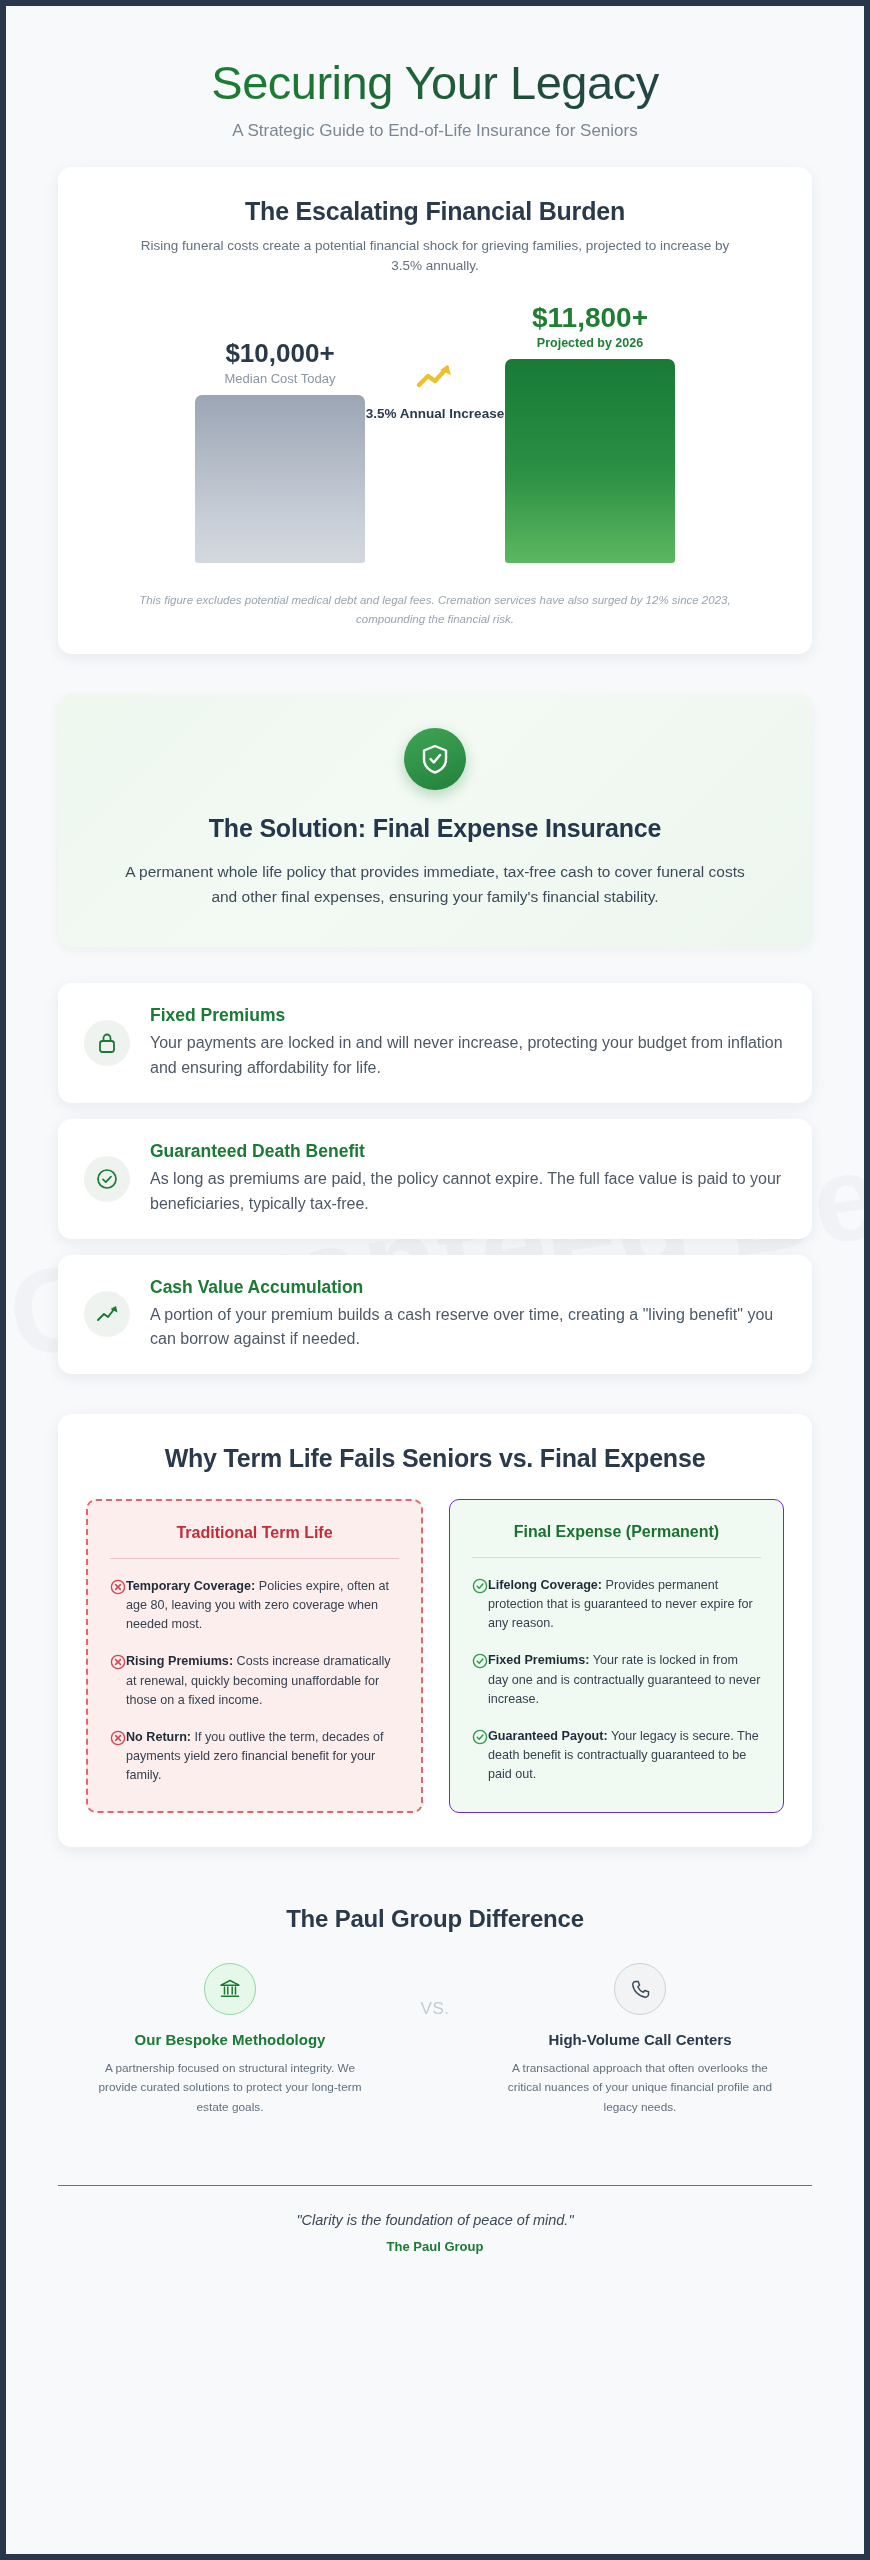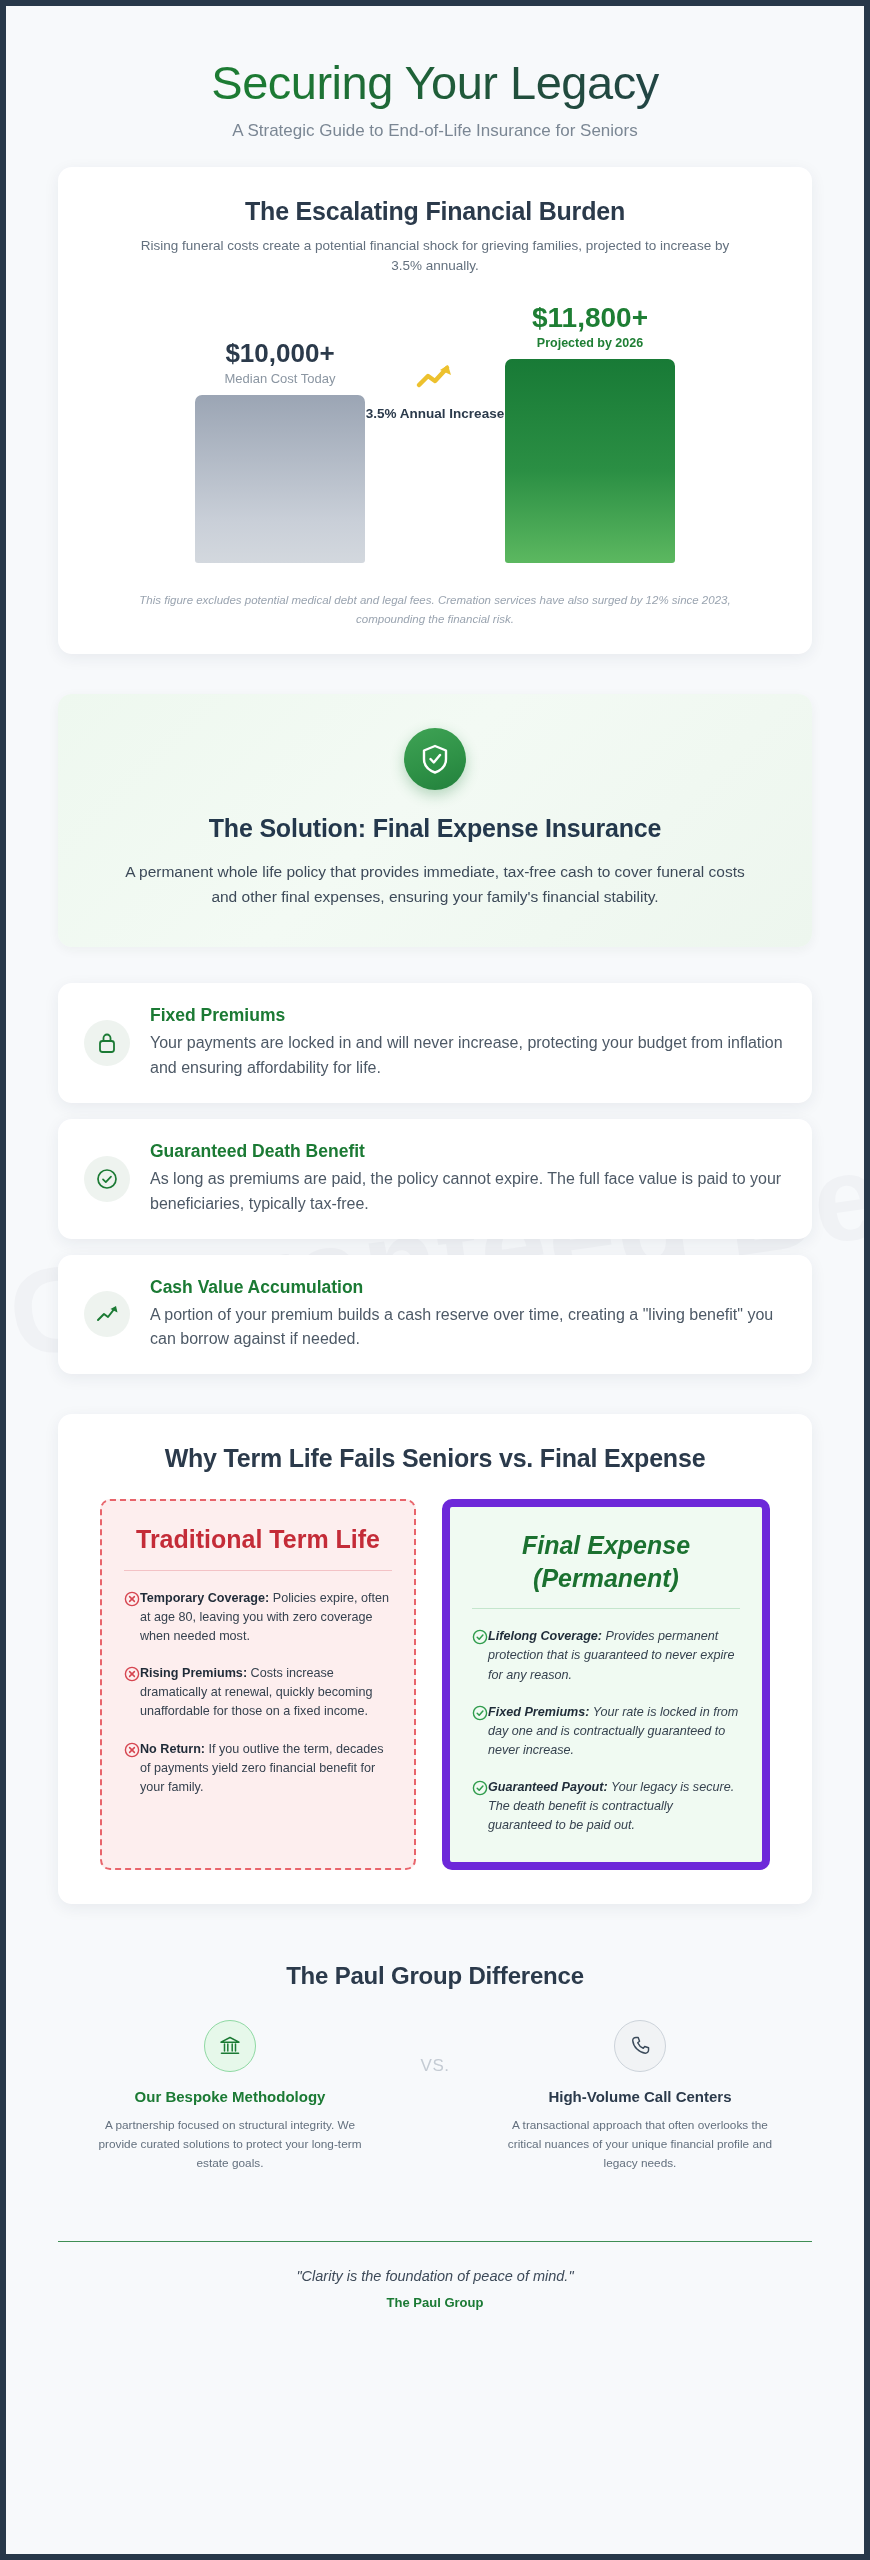--- a/index.html
+++ b/index.html
@@ -210,21 +210,21 @@
     color: #1b7a34;
     margin-bottom: 5px;
   }
   .benefit-desc {
     font-size: 16px;
     color: #4d5966;
     line-height: 1.55;
   }
 
   
-  .compare-card { padding: 30px 42px 34px; margin-top: 40px; margin-bottom: 40px; }
+  .compare-card { padding: 30px 28px 34px; margin-top: 40px; margin-bottom: 40px; }
   .compare-title {
     text-align: center;
     font-size: 25px;
     font-weight: 700;
     color: #2b3a4b;
     margin-bottom: 26px;
     letter-spacing: -0.2px;
   }
   .compare-grid {
     display: flex;
@@ -235,26 +235,25 @@
     flex: 1;
     border-radius: 10px;
     padding: 22px 22px 26px;
   }
   .col.bad {
     background: #fdeeee;
     border: 2px dashed #e8646b;
   }
   .col.good {
     background: #f0faf2;
-    border: 8px solid #6d28d9;
-    font-style: italic;
+    border: 1px solid #6d28d9;
   }
   .col-head {
     text-align: center;
-    font-size: 25px;
+    font-size: 16px;
     font-weight: 700;
     line-height: 1.3;
     padding-bottom: 14px;
   }
   .col.bad .col-head { color: #c42c38; border-bottom: 1px solid #f3c2c5; }
   .col.good .col-head { color: #1b7130; border-bottom: 1px solid #c4e6cd; }
   .pt {
     display: flex;
     margin-top: 18px;
     font-size: 12.6px;

